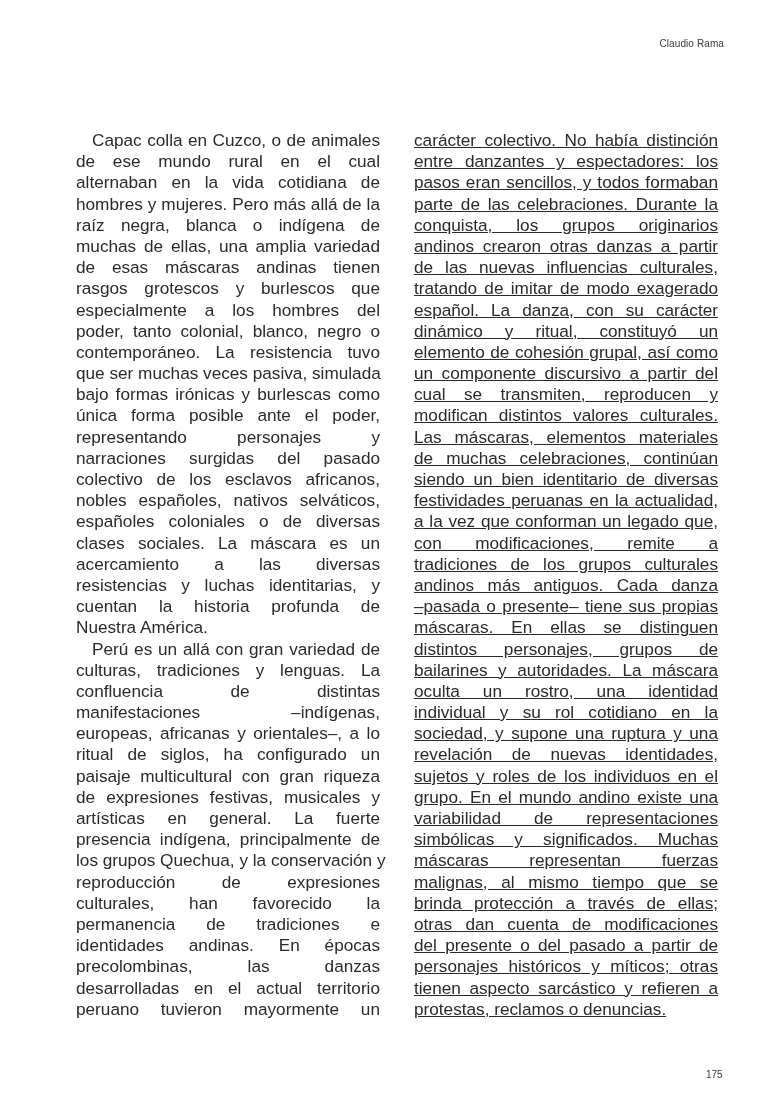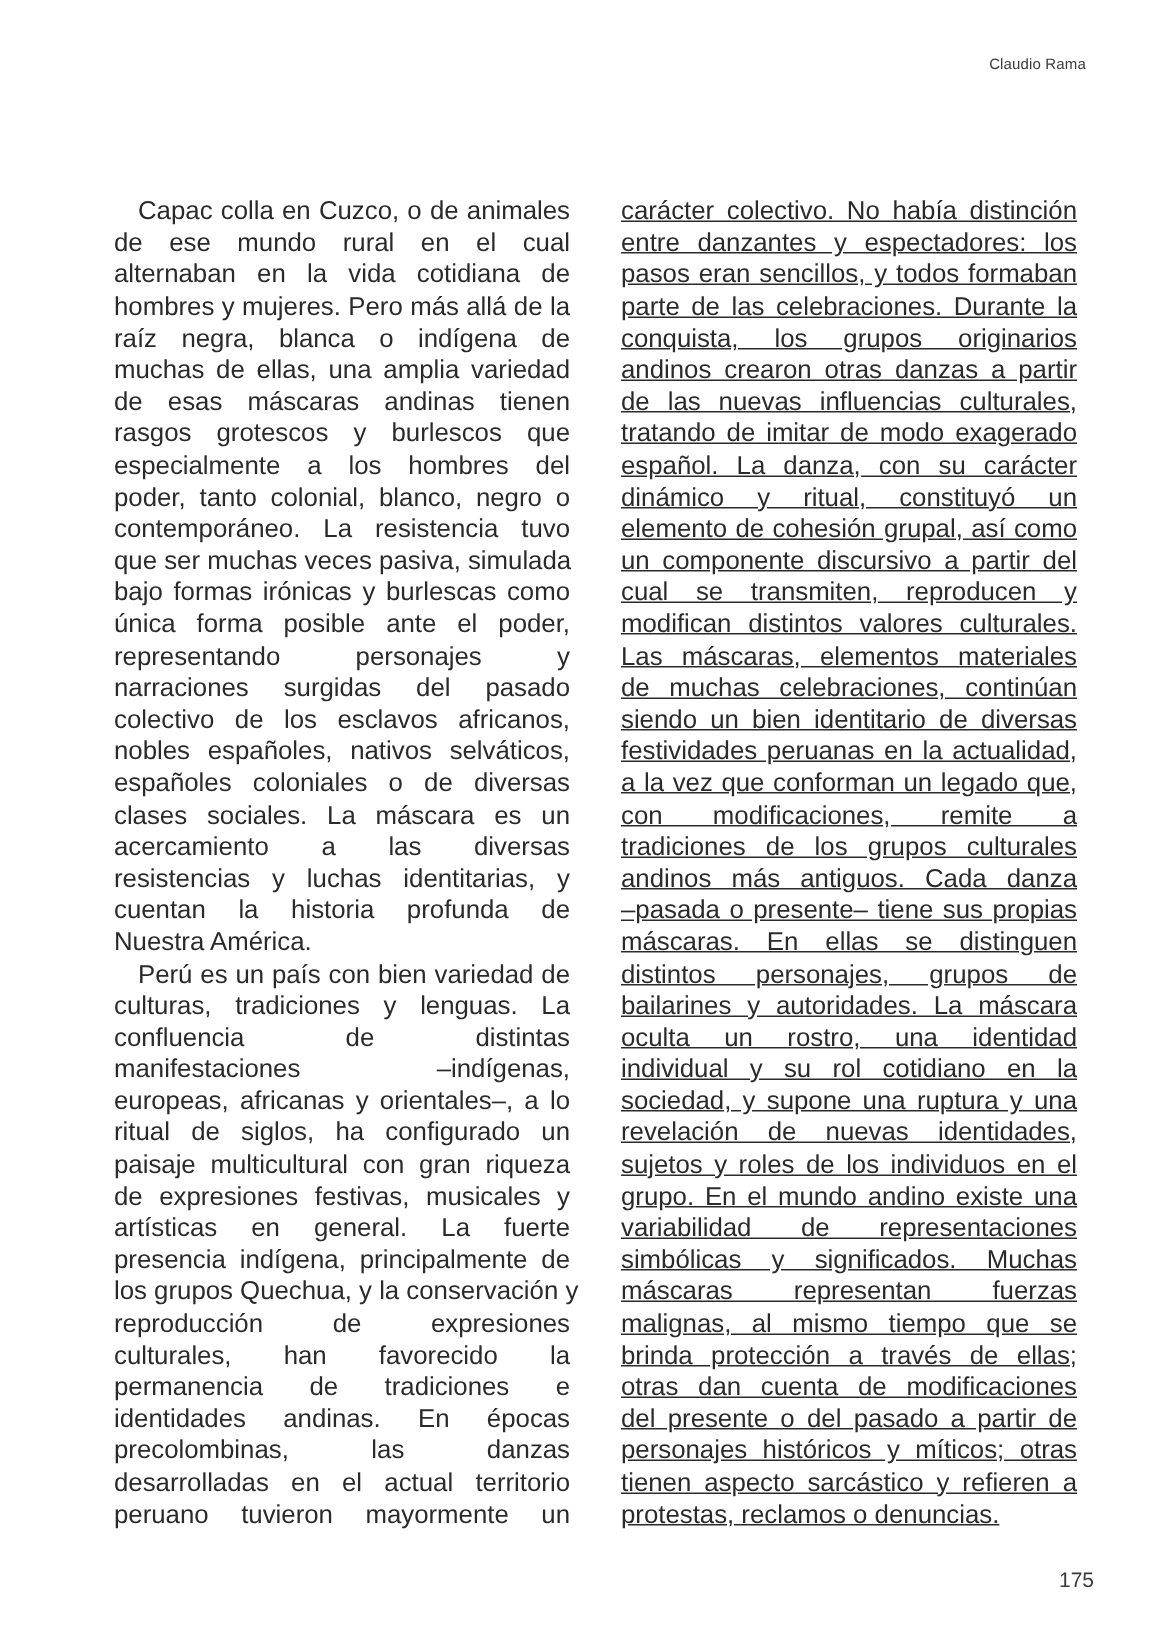--- a/index.html
+++ b/index.html
@@ -41,23 +41,23 @@
       overflow: visible;
     }
     .line.last {
       text-align-last: left;
     }
     .line.indent {
       text-indent: 16px;
     }
     .page-number {
       position: absolute;
-      top: 1045px;
+      top: 1069px;
       left: 706px;
-      font-size: 14px;
+      font-size: 10px;
       color: #3a3a3a;
     }
   </style>
 </head>
 <body>
 
 <div class="running-head">Claudio Rama</div>
 
 <div class="column col-left">
   <span class="line indent">Capac colla en Cuzco, o de animales</span>
@@ -77,21 +77,21 @@
   <span class="line">representando personajes y</span>
   <span class="line">narraciones surgidas del pasado</span>
   <span class="line">colectivo de los esclavos africanos,</span>
   <span class="line">nobles españoles, nativos selváticos,</span>
   <span class="line">españoles coloniales o de diversas</span>
   <span class="line">clases sociales. La máscara es un</span>
   <span class="line">acercamiento a las diversas</span>
   <span class="line">resistencias y luchas identitarias, y</span>
   <span class="line">cuentan la historia profunda de</span>
   <span class="line last">Nuestra América.</span>
-  <span class="line indent">Perú es un país con bien variedad de</span>
+  <span class="line indent">Perú es un allá con gran variedad de</span>
   <span class="line">culturas, tradiciones y lenguas. La</span>
   <span class="line">confluencia de distintas</span>
   <span class="line">manifestaciones –indígenas,</span>
   <span class="line">europeas, africanas y orientales–, a lo</span>
   <span class="line">ritual de siglos, ha configurado un</span>
   <span class="line">paisaje multicultural con gran riqueza</span>
   <span class="line">de expresiones festivas, musicales y</span>
   <span class="line">artísticas en general. La fuerte</span>
   <span class="line">presencia indígena, principalmente de</span>
   <span class="line">los grupos Quechua, y la conservación y</span>

